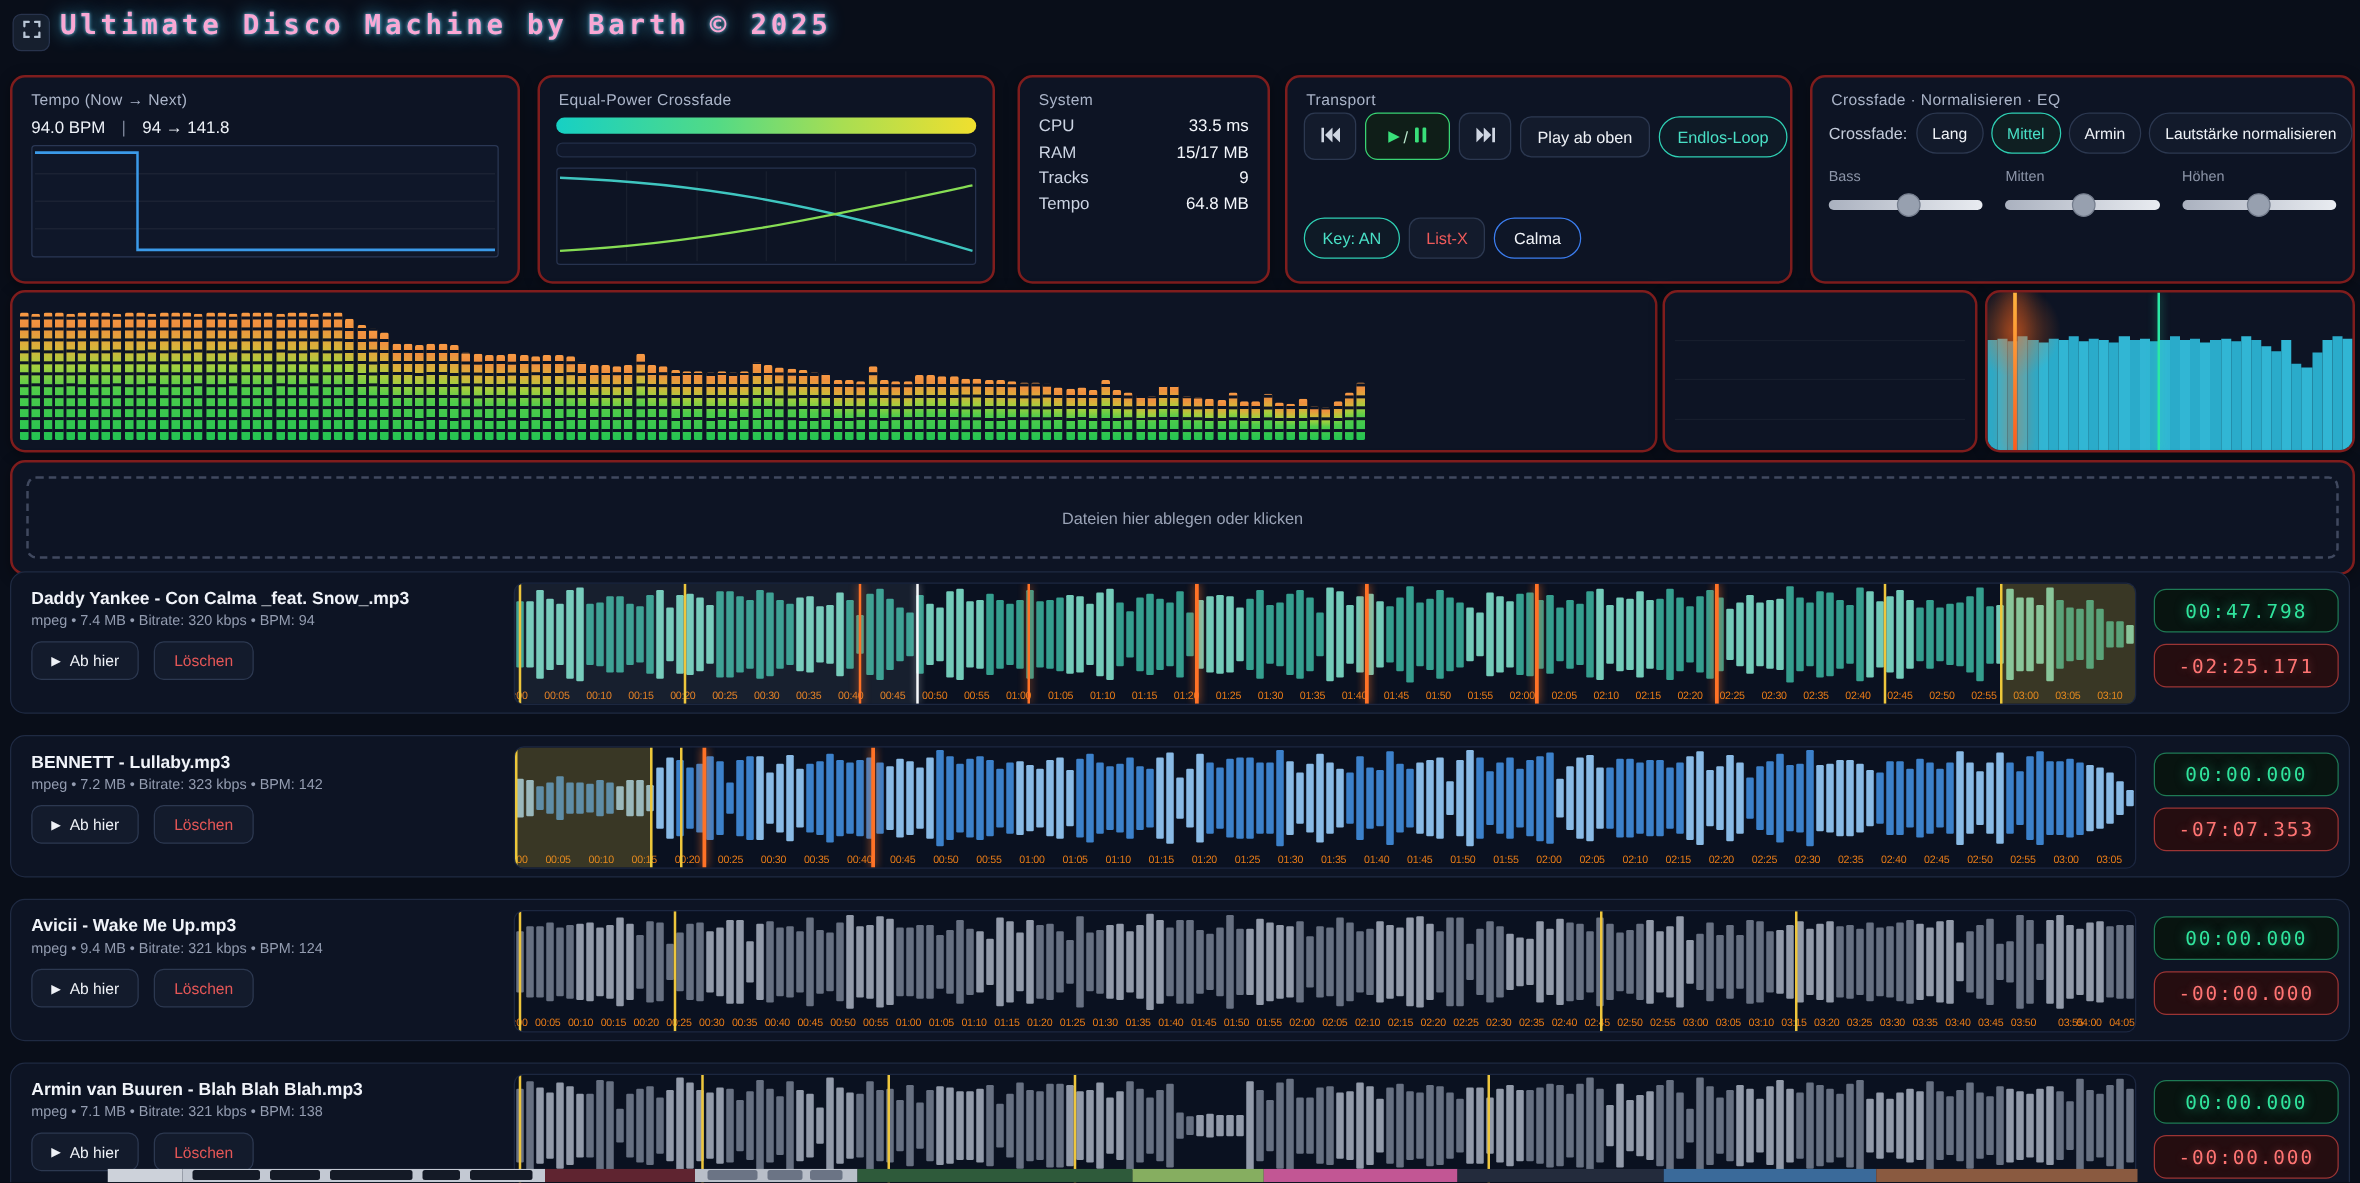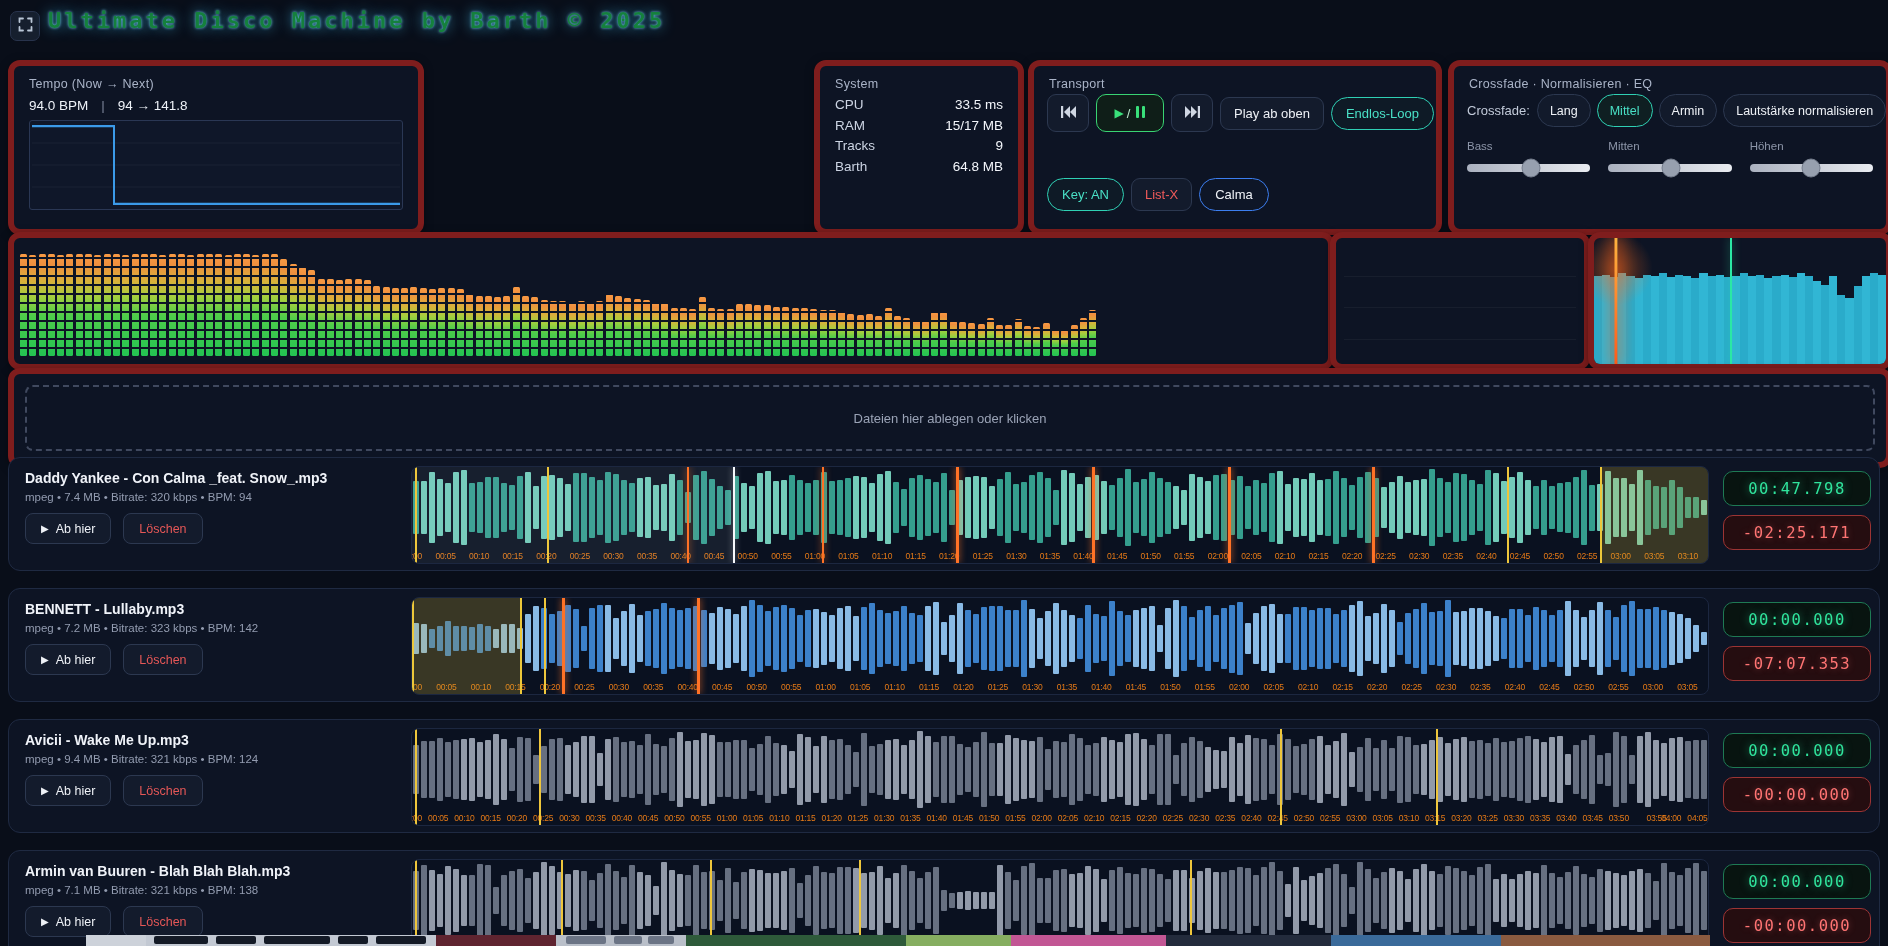--- a/index.html
+++ b/index.html
@@ -2,24 +2,24 @@
 <html><head>
 <meta charset="utf-8">
 <style>
   html,body{margin:0;padding:0;background:#070b14;}
   #app{position:relative;width:1888px;height:946px;background:#090e19;overflow:hidden;
        font-family:"Liberation Sans",sans-serif;}
   
   .fs-btn{position:absolute;left:10px;top:11px;width:28px;height:28px;border-radius:7px;
           background:#161f2e;border:1px solid #28334c;display:flex;align-items:center;justify-content:center;cursor:pointer;}
   .app-title{position:absolute;left:48px;top:8px;font-family:"DejaVu Sans Mono",monospace;
-             font-size:22px;font-weight:bold;color:#15803d;letter-spacing:3px;white-space:nowrap;
+             font-size:22px;font-weight:bold;color:#f9a8d4;letter-spacing:3px;white-space:nowrap;
              text-shadow:0 0 14px rgba(61,190,240,.8),0 0 3px rgba(140,225,255,.9);}
   
-  .panel{position:absolute;background:#0d1424;border:6px solid #7f1d1d;border-radius:12px;
+  .panel{position:absolute;background:#0d1424;border:2px solid #7f1d1d;border-radius:12px;
          box-shadow:0 2px 10px rgba(0,0,0,.35);}
   .p-title{position:absolute;left:15px;top:11px;font-size:12.5px;color:#aab4c8;letter-spacing:.3px;}
   
   #p-tempo{left:8px;top:60px;width:404px;height:163px;}
   .tempo-vals{position:absolute;left:15px;top:32px;font-size:13.5px;color:#eef2f8;display:flex;gap:13px;}
   .tempo-sep{color:#7b8499;}
   .tempo-graph{position:absolute;left:15px;right:15px;top:54px;height:88px;border:1px solid #2a3754;
                border-radius:3px;background:rgba(22,32,56,.25);}
   .tempo-graph svg{width:100%;height:100%;display:block;}
   
@@ -158,38 +158,54 @@
     <div class="tempo-graph">
       <svg viewBox="0 0 372 86" preserveAspectRatio="none">
         <line x1="2" y1="21.5" x2="370" y2="21.5" stroke="rgba(255,255,255,.05)"></line>
         <line x1="2" y1="43" x2="370" y2="43" stroke="rgba(255,255,255,.05)"></line>
         <line x1="2" y1="64.5" x2="370" y2="64.5" stroke="rgba(255,255,255,.05)"></line>
         <polyline points="2,5 84,5 84,81 370,81" fill="none" stroke="#3b9ae8" stroke-width="2"></polyline>
       </svg>
     </div>
   </div>
 
+  <div class="panel" id="p-cross">
+    <div class="p-title">Equal-Power Crossfade</div>
+    <div class="grad-bar"></div>
+    <div class="grad-track"></div>
+    <div class="cross-graph">
+      <svg viewBox="0 0 332 74" preserveAspectRatio="none">
+        <line x1="55" y1="2" x2="55" y2="72" stroke="rgba(255,255,255,.05)"></line>
+        <line x1="111" y1="2" x2="111" y2="72" stroke="rgba(255,255,255,.05)"></line>
+        <line x1="166" y1="2" x2="166" y2="72" stroke="rgba(255,255,255,.05)"></line>
+        <line x1="221" y1="2" x2="221" y2="72" stroke="rgba(255,255,255,.05)"></line>
+        <line x1="277" y1="2" x2="277" y2="72" stroke="rgba(255,255,255,.05)"></line>
+        <path d="M2,7 C110,11 200,26 330,64" fill="none" stroke="#3fc6c0" stroke-width="1.8"></path>
+        <path d="M2,64 C120,58 220,36 330,13" fill="none" stroke="#86dd54" stroke-width="1.8"></path>
+      </svg>
+    </div>
+  </div>
 
   <div class="panel" id="p-sys">
     <div class="p-title">System</div>
     <div class="sys-rows">
         <div class="sys-row">
           <span>CPU</span>
           <span class="sys-val">33.5 ms</span>
         </div>
         <div class="sys-row">
           <span>RAM</span>
           <span class="sys-val">15/17 MB</span>
         </div>
         <div class="sys-row">
           <span>Tracks</span>
           <span class="sys-val">9</span>
         </div>
         <div class="sys-row">
-          <span>Barth</span>
+          <span>Tempo</span>
           <span class="sys-val">64.8 MB</span>
         </div>
       </div>
   </div>
 
   <div class="panel" id="p-trans">
     <div class="p-title">Transport</div>
     <div class="tr-row tr-row1">
       <button class="btn-sq">
         <span>

